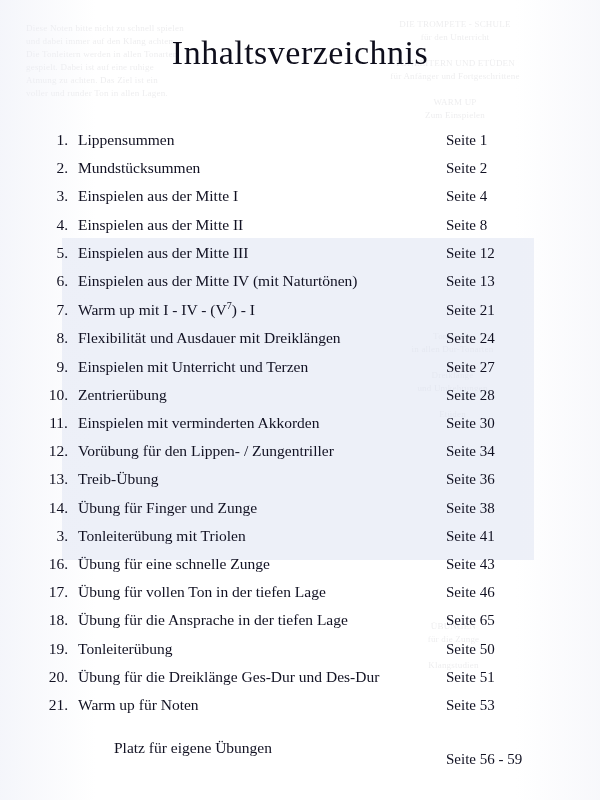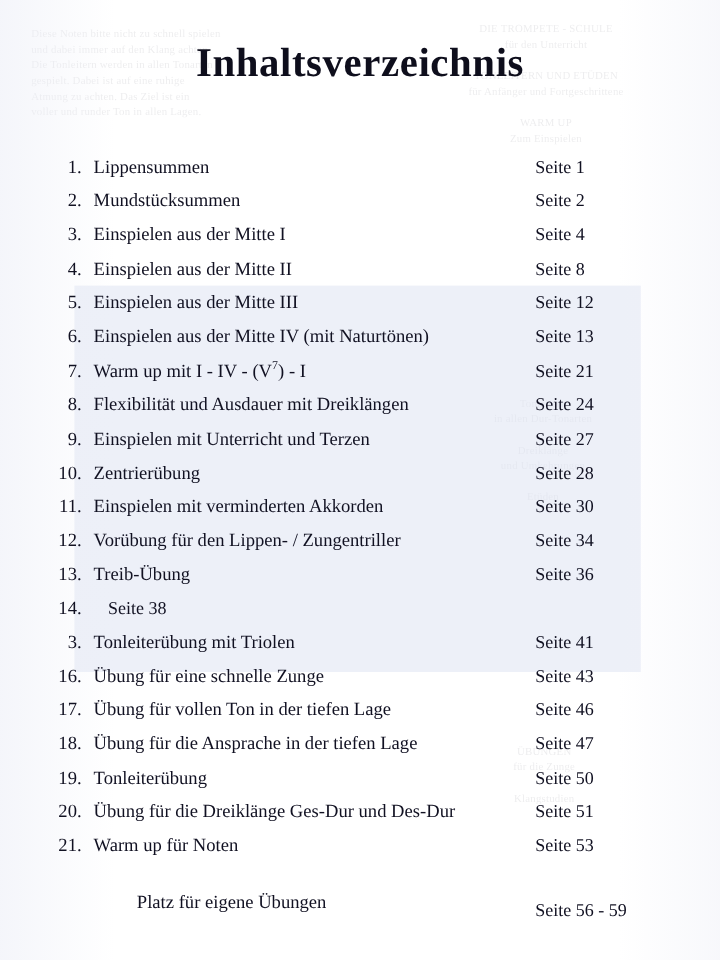--- a/index.html
+++ b/index.html
@@ -60,21 +60,21 @@
 
   .page {
     position: relative;
     z-index: 3;
     padding: 0;
   }
 
   .title {
     text-align: center;
     font-size: 34px;
-    font-weight: bold;
+    font-weight: normal;
     letter-spacing: 0.5px;
     margin: 18px 0 0 0;
     padding-top: 16px;
     color: #0e0e1c;
   }
 
   .toc {
     margin-top: 60px;
     padding: 0 46px 0 34px;
   }
@@ -106,21 +106,21 @@
     text-align: left;
     padding-left: 12px;
     font-weight: normal;
     font-size: 15px;
   }
 
   .footer {
     margin-top: 26px;
     padding: 0 46px 0 34px;
     display: flex;
-    align-items: center;
+    align-items: flex-start;
     font-size: 15.5px;
   }
   .footer .num { width: 34px; }
   .footer .label { flex: 1 1 auto; padding-left: 36px; }
   .footer .pageno { width: 108px; margin-top: 12px; }
 </style>
 </head>
 <body>
 
 <div class="bleed">
@@ -233,20 +233,21 @@
     </div>
 
     <div class="row">
       <span class="num">13.</span>
       <span class="label">Treib-Übung</span>
       <span class="pageno">Seite 36</span>
     </div>
 
     <div class="row">
       <span class="num">14.</span>
+      <span class="label">Übung für Finger und Zunge</span>
       <span class="pageno">Seite 38</span>
     </div>
 
     <div class="row">
       <span class="num">3.</span>
       <span class="label">Tonleiterübung mit Triolen</span>
       <span class="pageno">Seite 41</span>
     </div>
 
     <div class="row">
@@ -257,21 +258,21 @@
 
     <div class="row">
       <span class="num">17.</span>
       <span class="label">Übung für vollen Ton in der tiefen Lage</span>
       <span class="pageno">Seite 46</span>
     </div>
 
     <div class="row">
       <span class="num">18.</span>
       <span class="label">Übung für die Ansprache in der tiefen Lage</span>
-      <span class="pageno">Seite 47</span>
+      <span class="pageno">Seite 65</span>
     </div>
 
     <div class="row">
       <span class="num">19.</span>
       <span class="label">Tonleiterübung</span>
       <span class="pageno">Seite 50</span>
     </div>
 
     <div class="row">
       <span class="num">20.</span>

